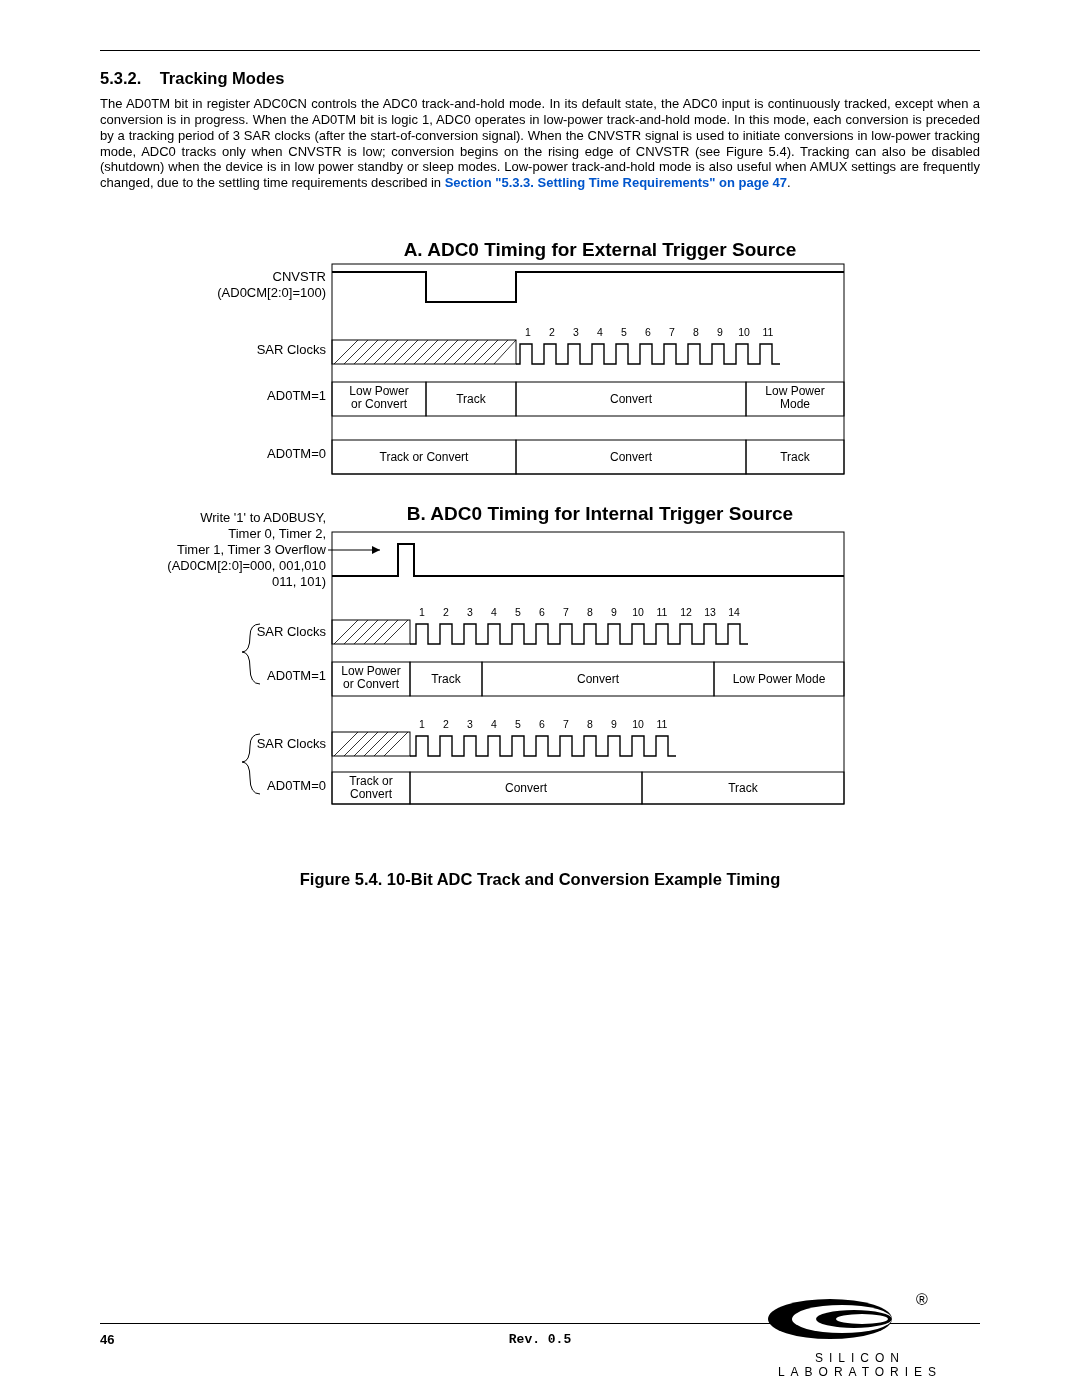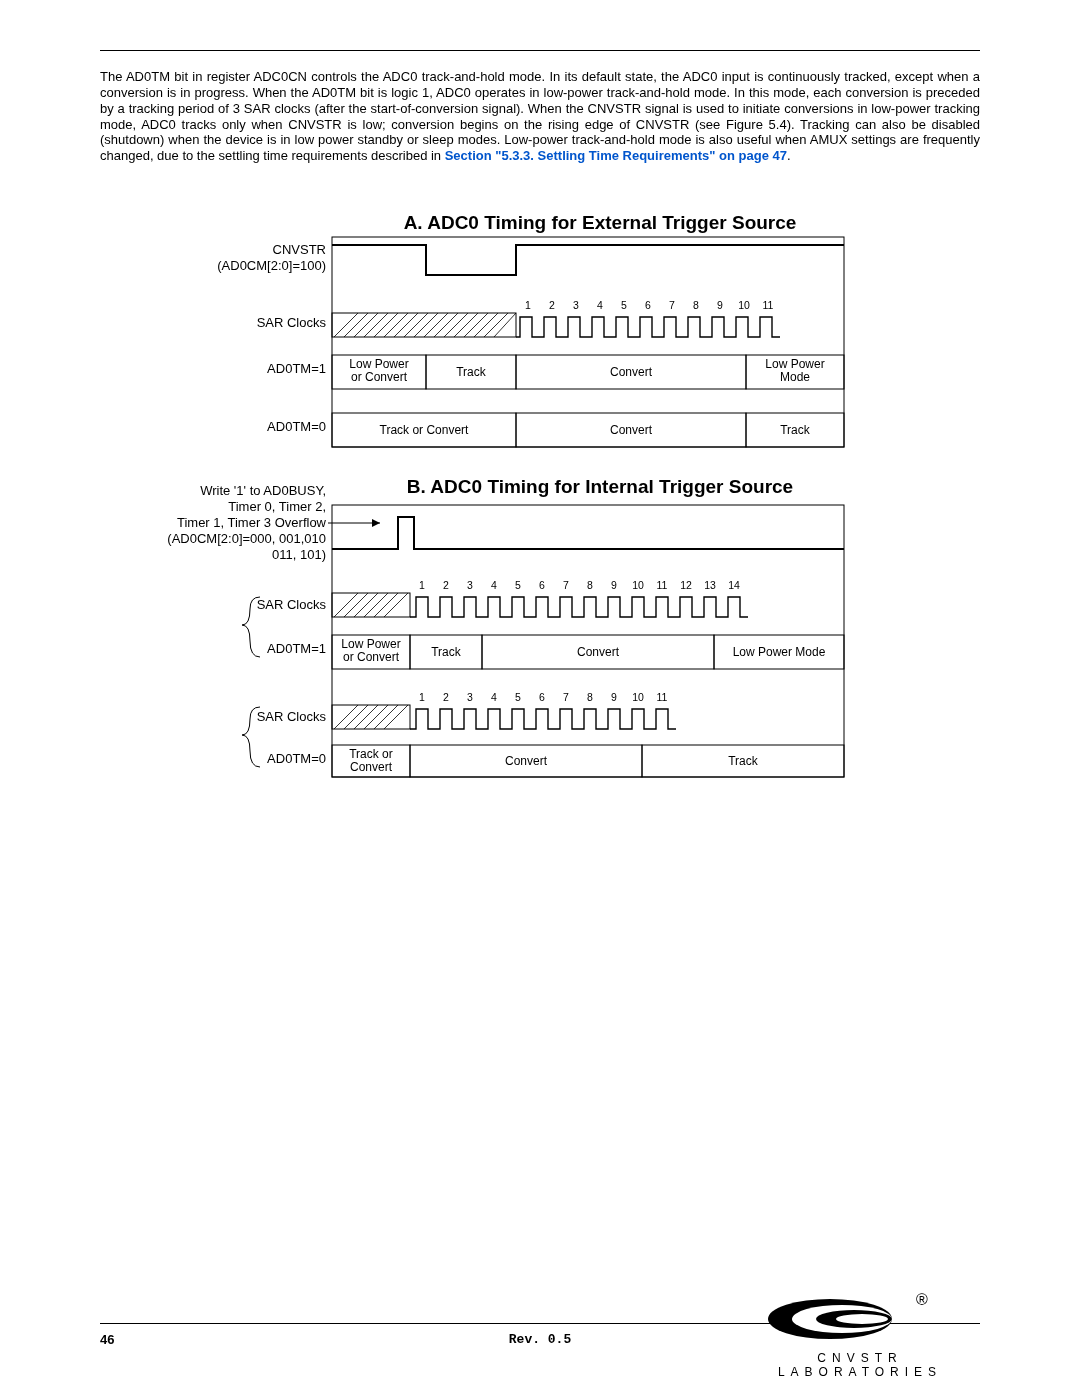--- a/index.html
+++ b/index.html
@@ -95,20 +95,25 @@
     letter-spacing: 6px;
     margin-top: 2px;
   }
 </style>
 </head>
 <body>
 
 <div class="page">
   <hr class="hr">
 
+  <p class="sec-heading">
+    <span>5.3.2.</span>
+    &nbsp;&nbsp;
+    <span>Tracking Modes</span>
+  </p>
 
   <p class="body-text">
     <span>The AD0TM bit in register ADC0CN controls the ADC0 track-and-hold mode. In its default state, the ADC0 input is continuously tracked, except when a conversion is in progress. When the AD0TM bit is logic 1, ADC0 operates in low-power track-and-hold mode. In this mode, each conversion is preceded by a tracking period of 3 SAR clocks (after the start-of-conversion signal). When the CNVSTR signal is used to initiate conversions in low-power tracking mode, ADC0 tracks only when CNVSTR is low; conversion begins on the rising edge of CNVSTR (see Figure 5.4). Tracking can also be disabled (shutdown) when the device is in low power standby or sleep modes. Low-power track-and-hold mode is also useful when AMUX settings are frequently changed, due to the settling time requirements described in </span>
     <span class="xref">Section "5.3.3. Settling Time Requirements" on page 47</span><span>.</span>
   </p>
 
   <div class="figure">
     <svg width="880" height="620" viewBox="0 0 880 620">
 
       <text class="fig-title center" x="500" y="20">A. ADC0 Timing for External Trigger Source</text>
@@ -298,33 +303,34 @@
         <rect x="232" y="536" width="78" height="32" fill="none" stroke="#000"></rect>
         <rect x="310" y="536" width="232" height="32" fill="none" stroke="#000"></rect>
         <rect x="542" y="536" width="202" height="32" fill="none" stroke="#000"></rect>
         <text class="cell center" x="271" y="549"><tspan x="271" dy="0">Track or</tspan><tspan x="271" dy="13">Convert</tspan></text>
         <text class="cell center" x="426" y="556">Convert</text>
         <text class="cell center" x="643" y="556">Track</text>
       </g>
 
     </svg>
 
+    <div class="fig-caption">Figure 5.4. 10-Bit ADC Track and Conversion Example Timing</div>
   </div>
 </div>
 
 <div class="footer">
   <hr class="foot-hr">
   <div class="foot-row">
     <span class="foot-left">46</span>
     <span class="foot-center">Rev. 0.5</span>
   </div>
 </div>
 
 <div class="logo">
   <svg width="200" height="52" viewBox="0 0 200 52">
     <ellipse cx="70" cy="26" rx="62" ry="20" fill="#000"></ellipse>
     <ellipse cx="82" cy="26" rx="50" ry="14" fill="#fff"></ellipse>
     <ellipse cx="94" cy="26" rx="38" ry="9" fill="#000"></ellipse>
     <ellipse cx="102" cy="26" rx="26" ry="5" fill="#fff"></ellipse>
     <text x="156" y="12" font-size="16">®</text>
   </svg>
-  <div class="logo-text">CNVSTR LABORATORIES</div>
+  <div class="logo-text">SILICON LABORATORIES</div>
 </div>
 
 </body></html>

